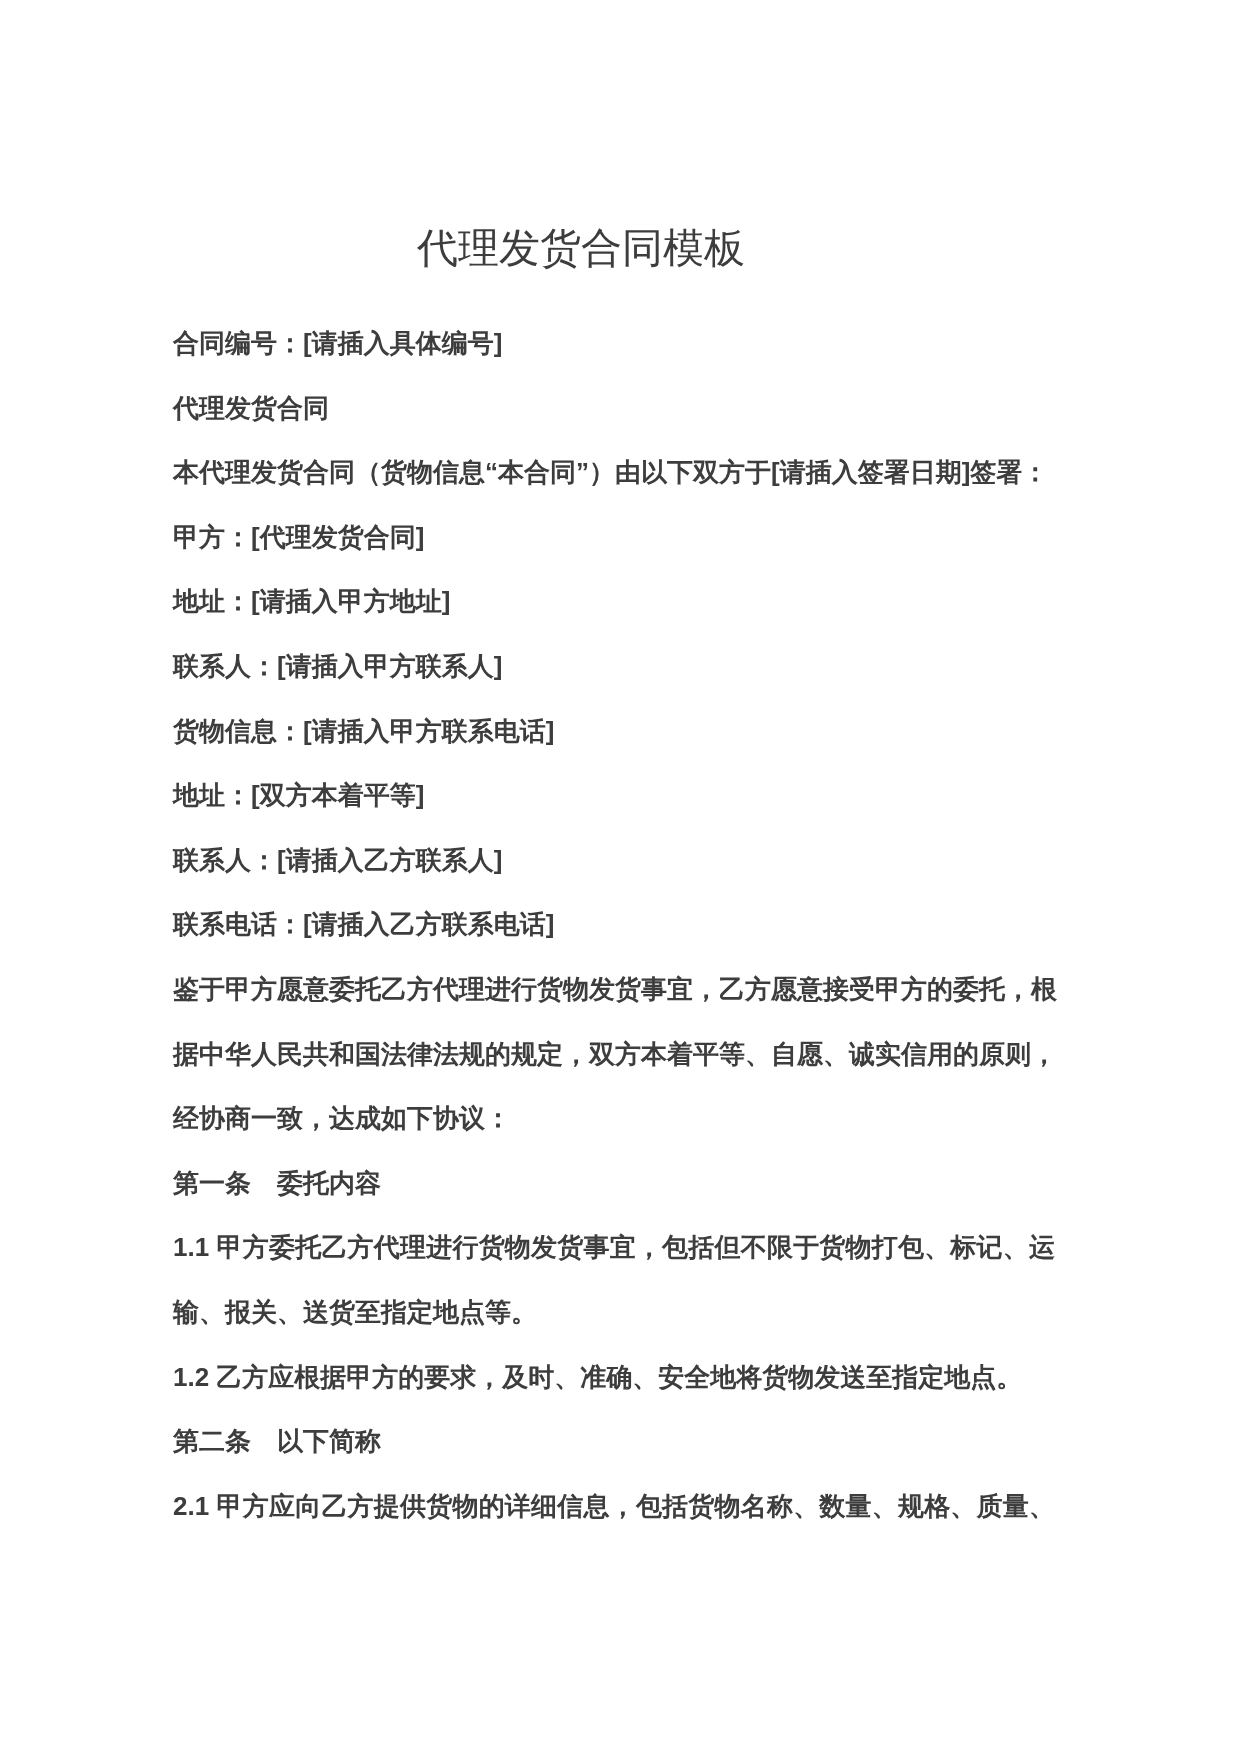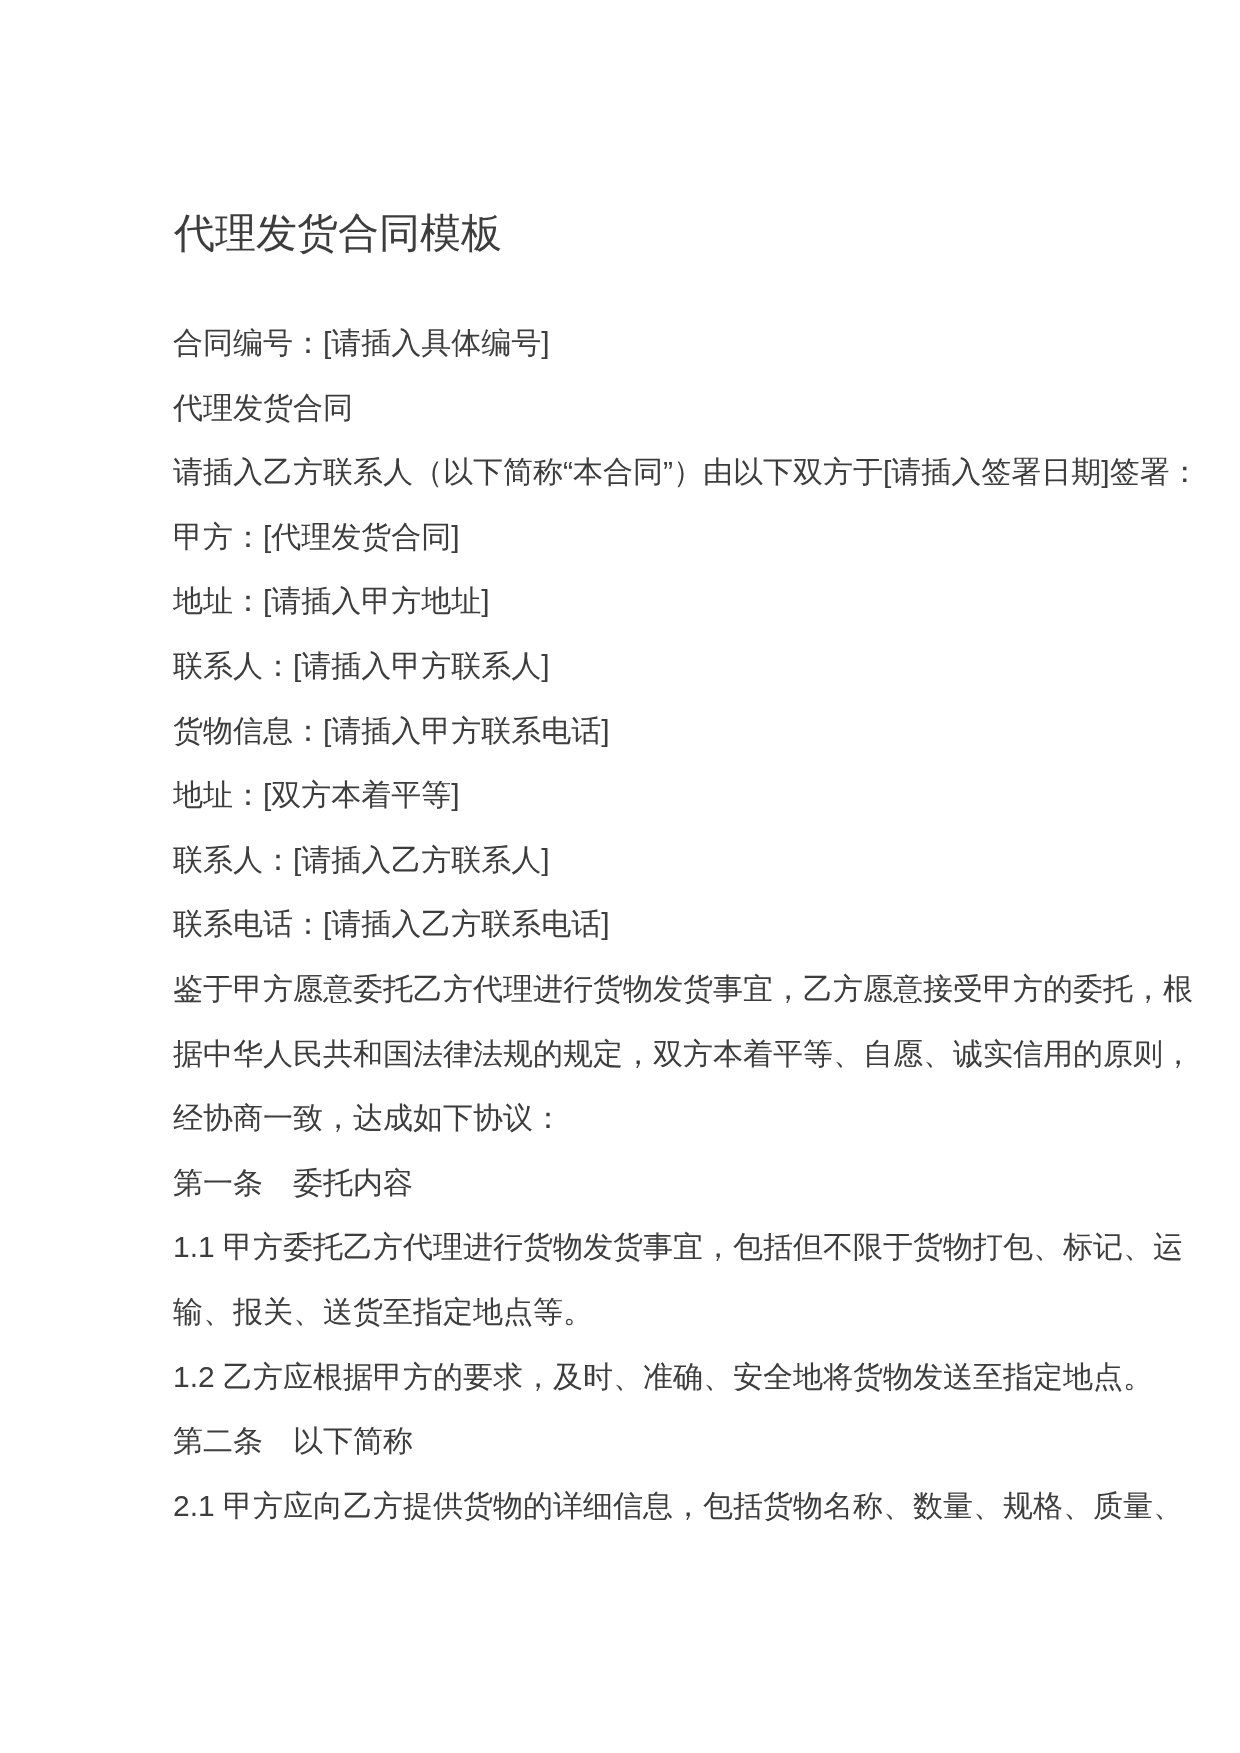--- a/index.html
+++ b/index.html
@@ -20,59 +20,59 @@
     top: 0;
     width: 1240px;
     height: 1753px;
     background: #ffffff;
   }
   .doc-title {
     position: absolute;
     left: 173px;
     top: 204px;
     width: 784px;
-    margin: 1px;
+    margin: 16px;
     padding: 0;
-    text-align: left;
+    text-align: center;
     font-size: 41px;
     font-weight: normal;
     line-height: 56px;
     color: #3d3d3d;
     white-space: nowrap;
   }
   .contract-body {
     position: absolute;
     left: 173px;
     top: 311px;
     width: 882px;
     color: #3d3d3d;
   }
   .line {
     height: 64.6px;
     line-height: 64.6px;
-    font-size: 30px;
-    font-weight: normal;
+    font-size: 26px;
+    font-weight: bold;
     white-space: nowrap;
     text-align: left;
   }
   .line.justify {
     text-align: justify;
     text-align-last: justify;
     text-justify: inter-character;
   }
 </style>
 </head>
 <body>
 
 <div class="page">
   <h1 class="doc-title">代理发货合同模板</h1>
   <div class="contract-body" id="contract-body">
       <div class="line">合同编号：[请插入具体编号]</div>
       <div class="line">代理发货合同</div>
-      <div class="line">请插入乙方联系人（以下简称“本合同”）由以下双方于[请插入签署日期]签署：</div>
+      <div class="line">本代理发货合同（货物信息“本合同”）由以下双方于[请插入签署日期]签署：</div>
       <div class="line">甲方：[代理发货合同]</div>
       <div class="line">地址：[请插入甲方地址]</div>
       <div class="line">联系人：[请插入甲方联系人]</div>
       <div class="line">货物信息：[请插入甲方联系电话]</div>
       <div class="line">地址：[双方本着平等]</div>
       <div class="line">联系人：[请插入乙方联系人]</div>
       <div class="line">联系电话：[请插入乙方联系电话]</div>
       <div class="line justify">鉴于甲方愿意委托乙方代理进行货物发货事宜，乙方愿意接受甲方的委托，根</div>
       <div class="line justify">据中华人民共和国法律法规的规定，双方本着平等、自愿、诚实信用的原则，</div>
       <div class="line">经协商一致，达成如下协议：</div>

